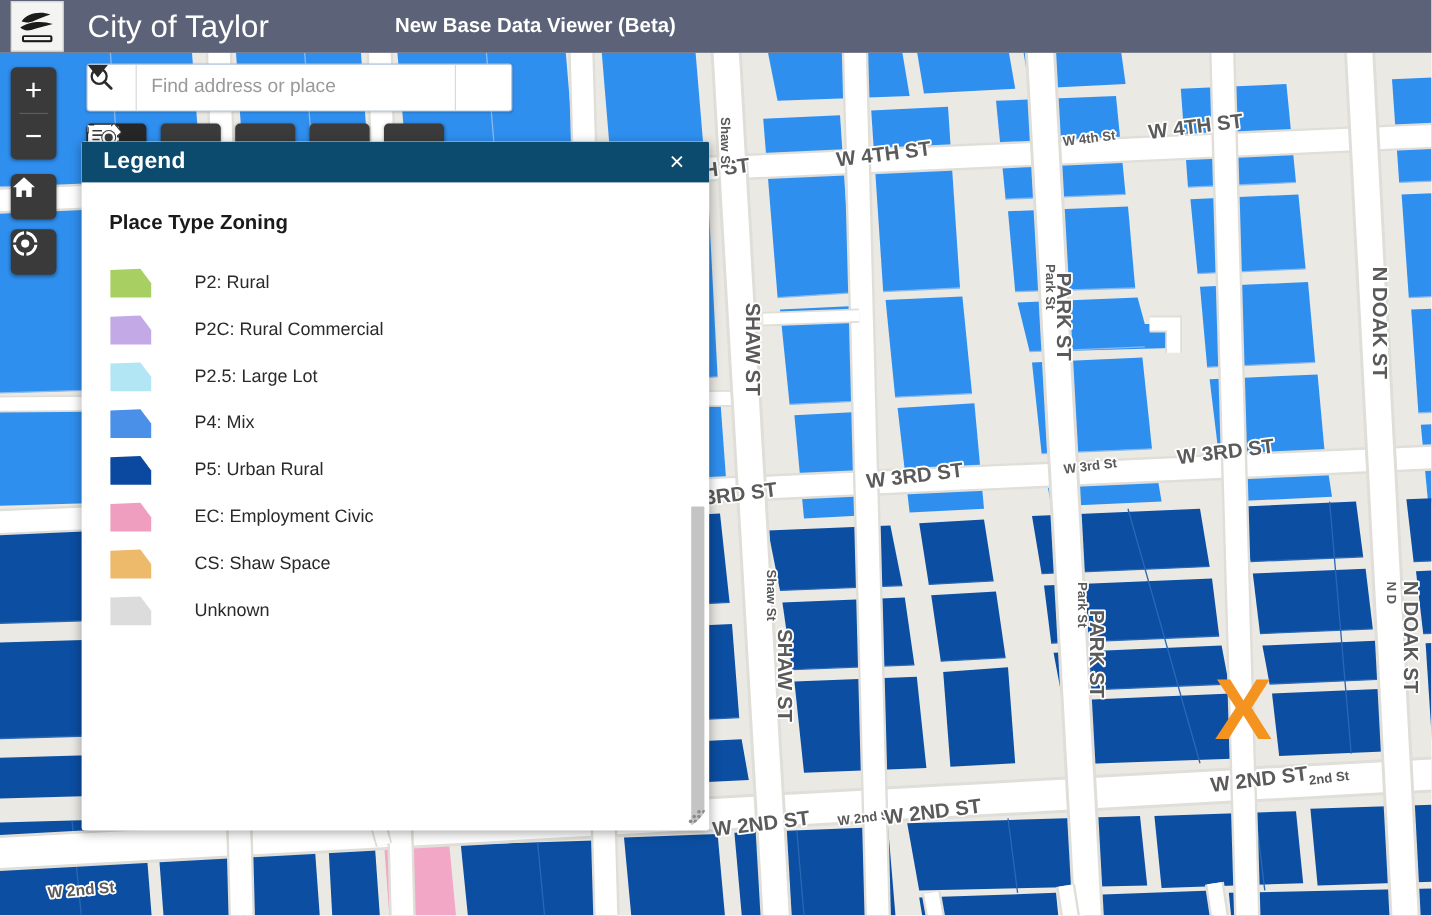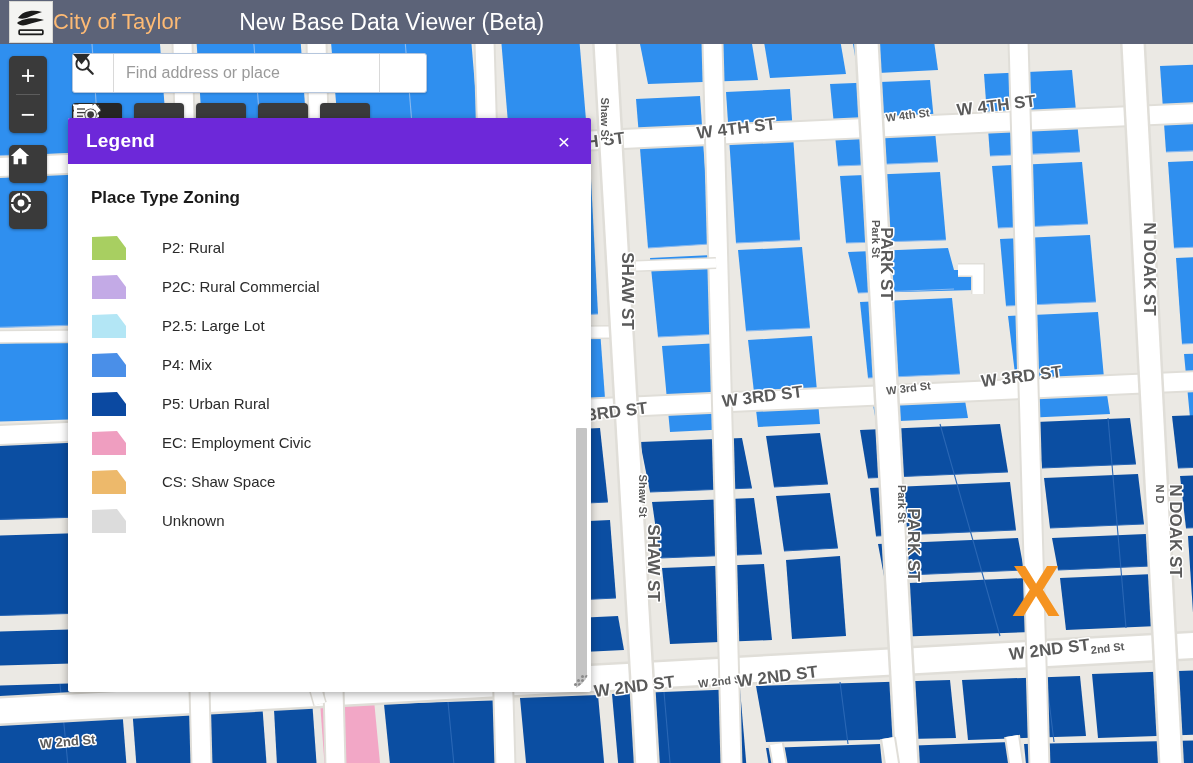--- a/index.html
+++ b/index.html
@@ -24,32 +24,32 @@
     width: 44px; height: 42px;
     margin-left: 9px;
     background: #f4f4f2;
     border: 1px solid #d8d8d4;
     display: flex; align-items: center; justify-content: center;
     overflow: hidden;
     flex: none;
   }
   #logo-box svg { display:block; }
   #app-title {
-    margin-left: 0;
-    color: #fdba74;
-    font-size: 22px;
+    margin-left: 20px;
+    color: #ffffff;
+    font-size: 26px;
     font-weight: 400;
     letter-spacing: .1px;
     white-space: nowrap;
   }
   #app-subtitle {
-    margin-left: 58px;
+    margin-left: 105px;
     color: #ffffff;
-    font-size: 23px;
-    font-weight: 400;
+    font-size: 17px;
+    font-weight: 700;
     white-space: nowrap;
   }
 
   
   #map {
     position: absolute; top: 44px; left: 0;
     width: 1193px; height: 719px;
     background: #ebe9e4;
     overflow: hidden;
     z-index: 1;
@@ -152,22 +152,22 @@
     left: 68px; top: 118px;
     width: 523px; height: 574px;
     background: #ffffff;
     border-radius: 2px;
     box-shadow: 0 2px 9px rgba(0,0,0,.35);
     z-index: 40;
     display: flex; flex-direction: column;
     overflow: hidden;
   }
   #legend-header {
-    height: 46px;
-    background: #6d28d9;
+    height: 34px;
+    background: #0c4a6e;
     display: flex; align-items: center;
     padding: 0 16px 0 18px;
     flex: none;
   }
   #legend-title {
     color: #fff; font-size: 19px; font-weight: 700; flex: 1;
     letter-spacing: .2px;
   }
   #legend-close {
     color: #fff; font-size: 21px; line-height: 1; cursor: pointer;

